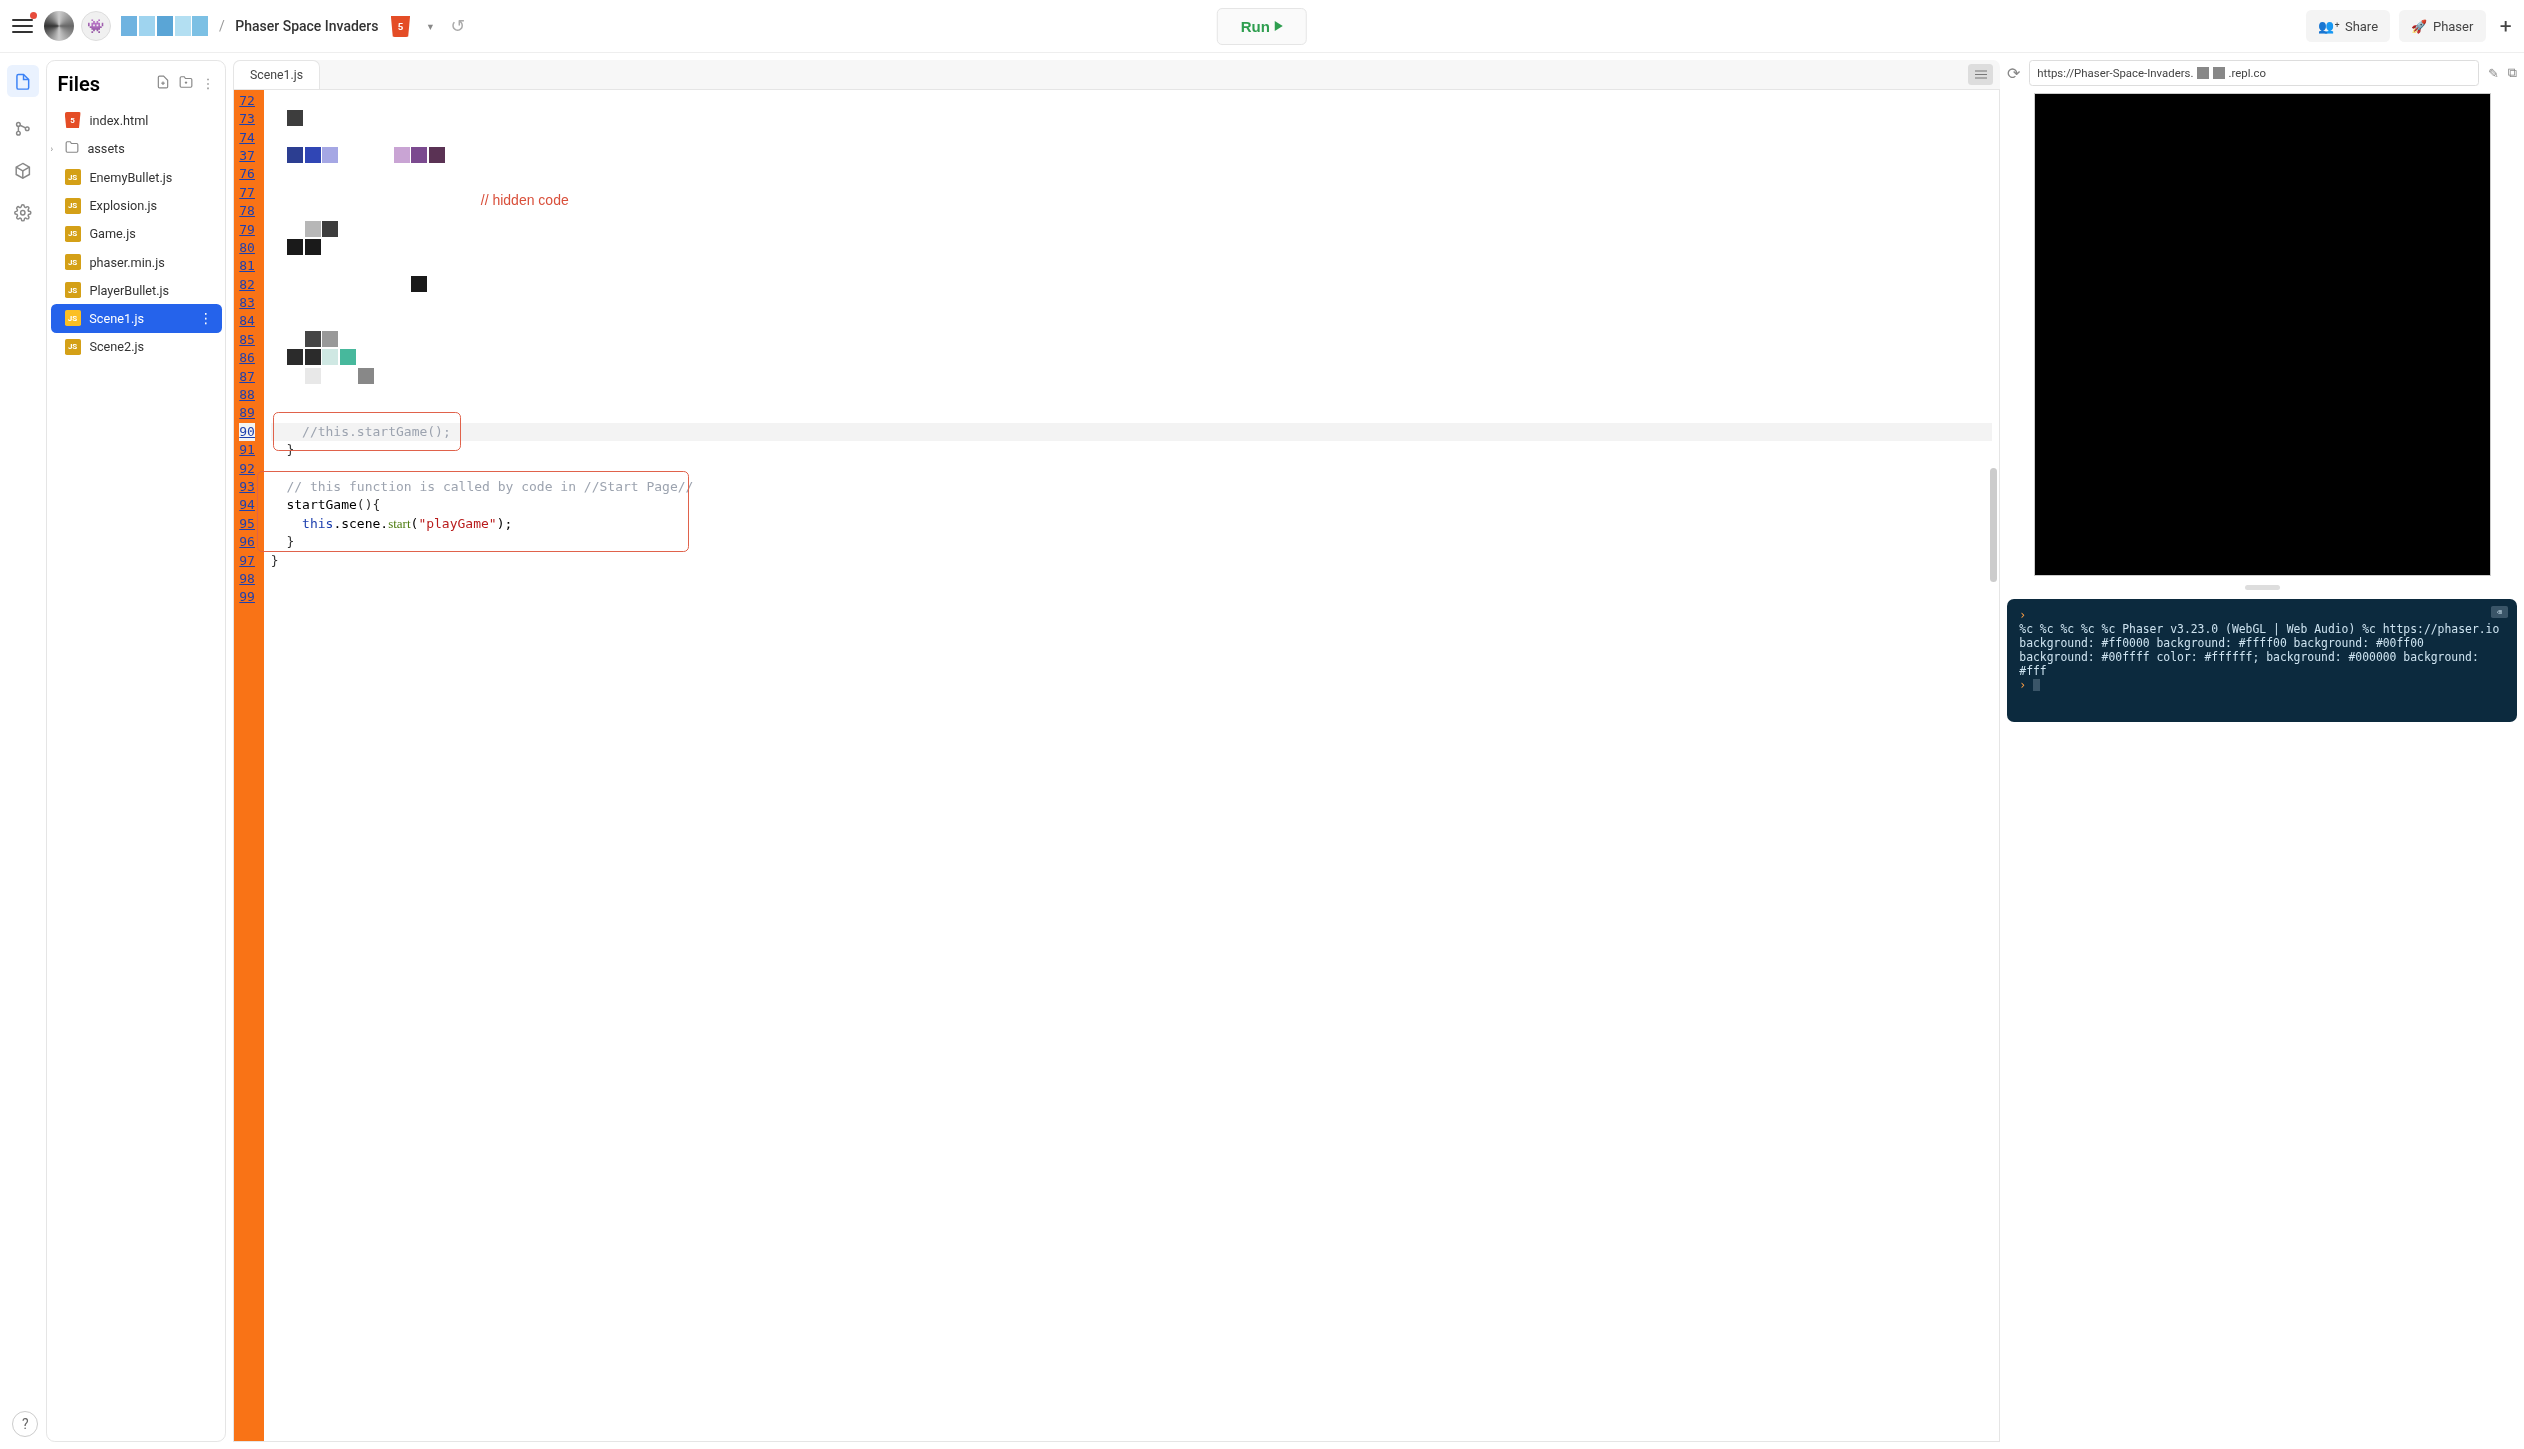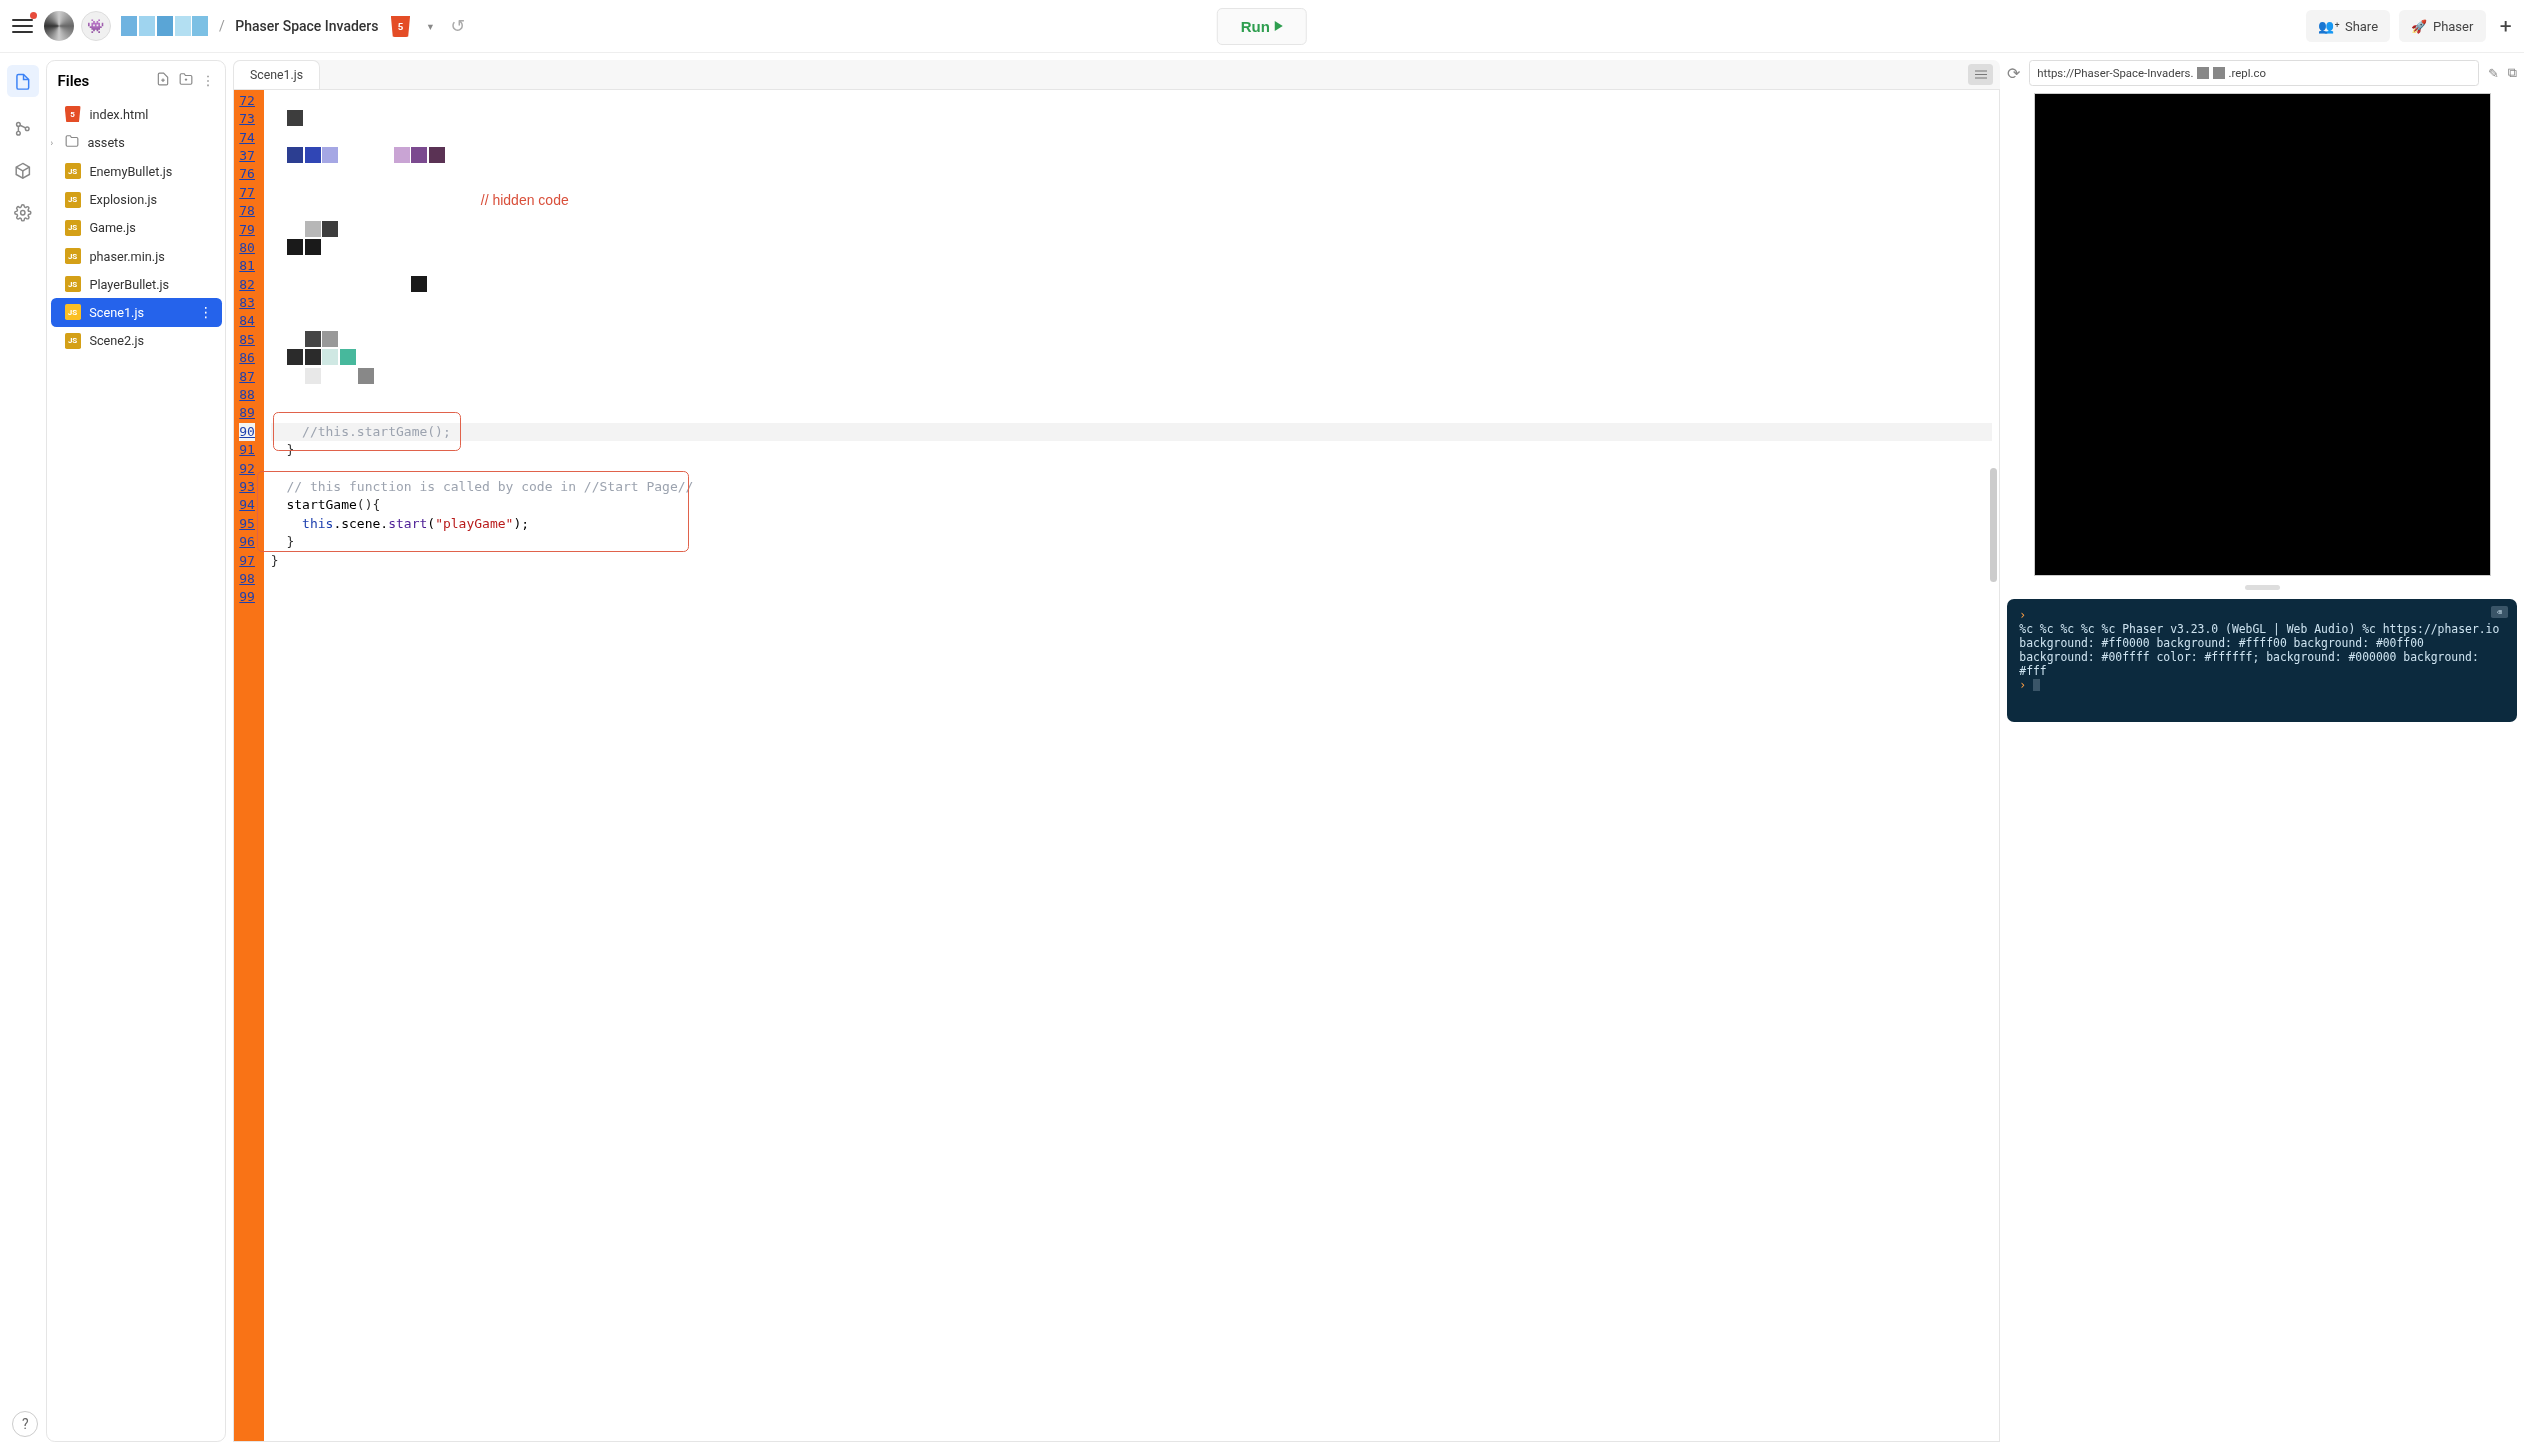--- a/index.html
+++ b/index.html
@@ -84,21 +84,21 @@
   border: 1.3px solid #ccc; background: #fff;
   display: flex; align-items: center; justify-content: center;
   font-size: 14px; color: #666; cursor: pointer;
 }
 
 .files-panel {
   width: 180px; background: #fff; border: 0.9px solid #e5e5e5; border-radius: 8.8px;
   margin: 7px 0 7px 0; display: flex; flex-direction: column;
 }
 .files-header { display: flex; align-items: center; padding: 10.5px 10.5px; gap: 8.8px; }
-.files-title { font-size: 15px; font-weight: 600; flex: 1; }
+.files-title { font-size: 20px; font-weight: 600; flex: 1; }
 .header-icon { color: #888; cursor: pointer; font-size: 13px; }
 .file-tree { flex: 1; overflow-y: auto; }
 .file-item {
   display: flex; align-items: center; gap: 8.8px;
   padding: 6.1px 8.8px 6.1px 17.6px;
   font-size: 12.7px; color: #333; cursor: pointer;
   position: relative;
 }
 .file-item.selected { background: #2563eb; color: #fff; border-radius: 5.3px; margin: 0 3.5px; padding-left: 14px; }
 .file-item.selected .js-badge { background: #fbbf24; }
@@ -129,21 +129,21 @@
 .gutter {
   padding: 1.8px 8.8px 1.8px 5.3px; text-align: right; color: #1e40af;
   user-select: none; background: #f97316; text-decoration: underline;
 }
 .gutter div { height: 18.4px; line-height: 18.4px; }
 .code-lines { flex: 1; padding: 1.8px 7px; position: relative; }
 .code-line { height: 18.4px; line-height: 18.4px; white-space: pre; }
 .current-line { background: #f3f3f3; }
 .comment { color: #9ca3af; }
 .kw-this { color: #1e40af; }
-.method { color: #4c1d95; }
+.method { color: #4d7c0f; font-family: Liberation Serif, serif; }
 .funcname { color: #000; }
 .string { color: #b91c1c; }
 .brace { color: #333; }
 .red-box1 {
   position: absolute; border: 1.8px solid #e0624b; border-radius: 5.3px;
   left: 323px; top: 329px; width: 188px; height: 39px; pointer-events: none;
 }
 .red-box2 {
   position: absolute; border: 1.8px solid #e0624b; border-radius: 5.3px;
   left: 306px; top: 395px; width: 432px; height: 81px; pointer-events: none;

